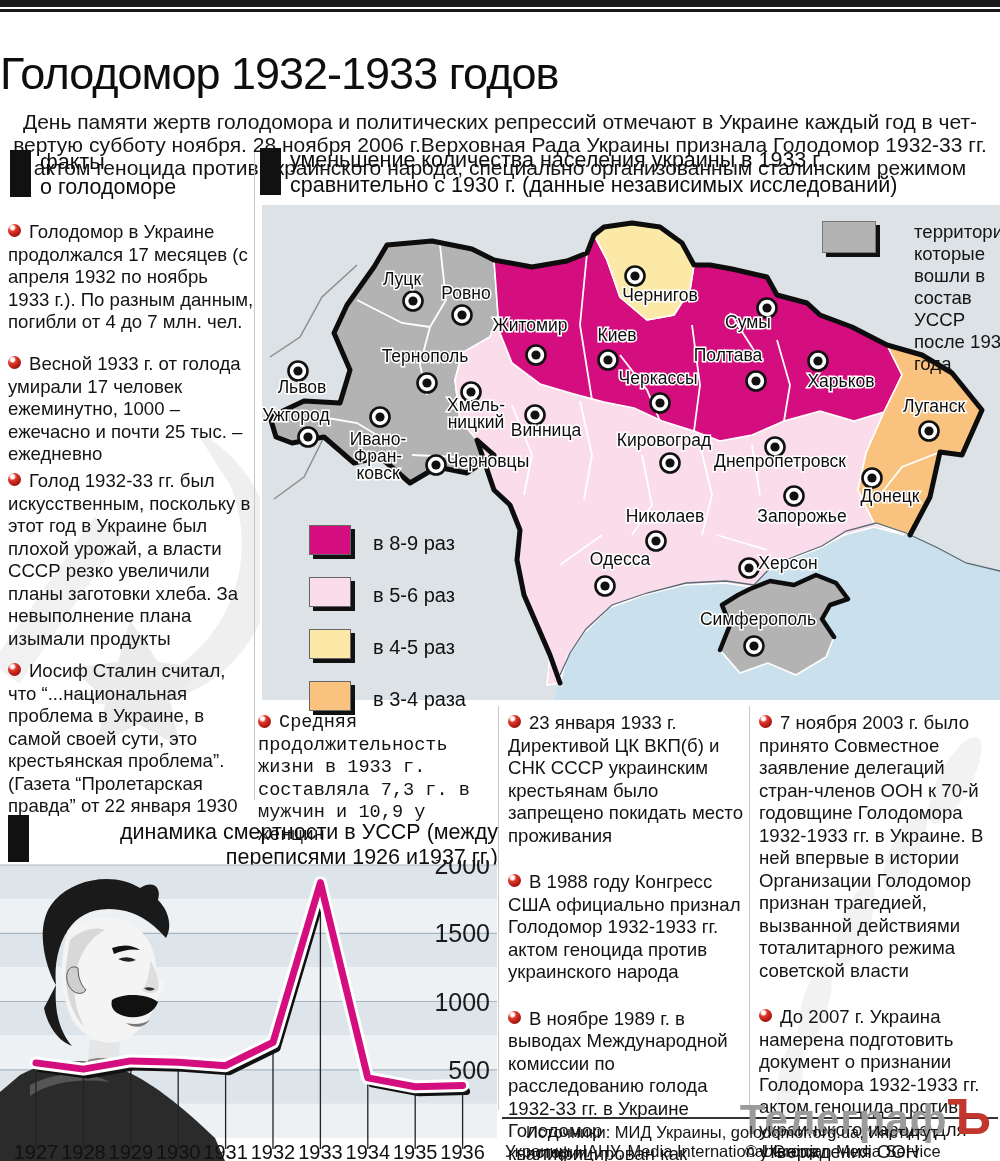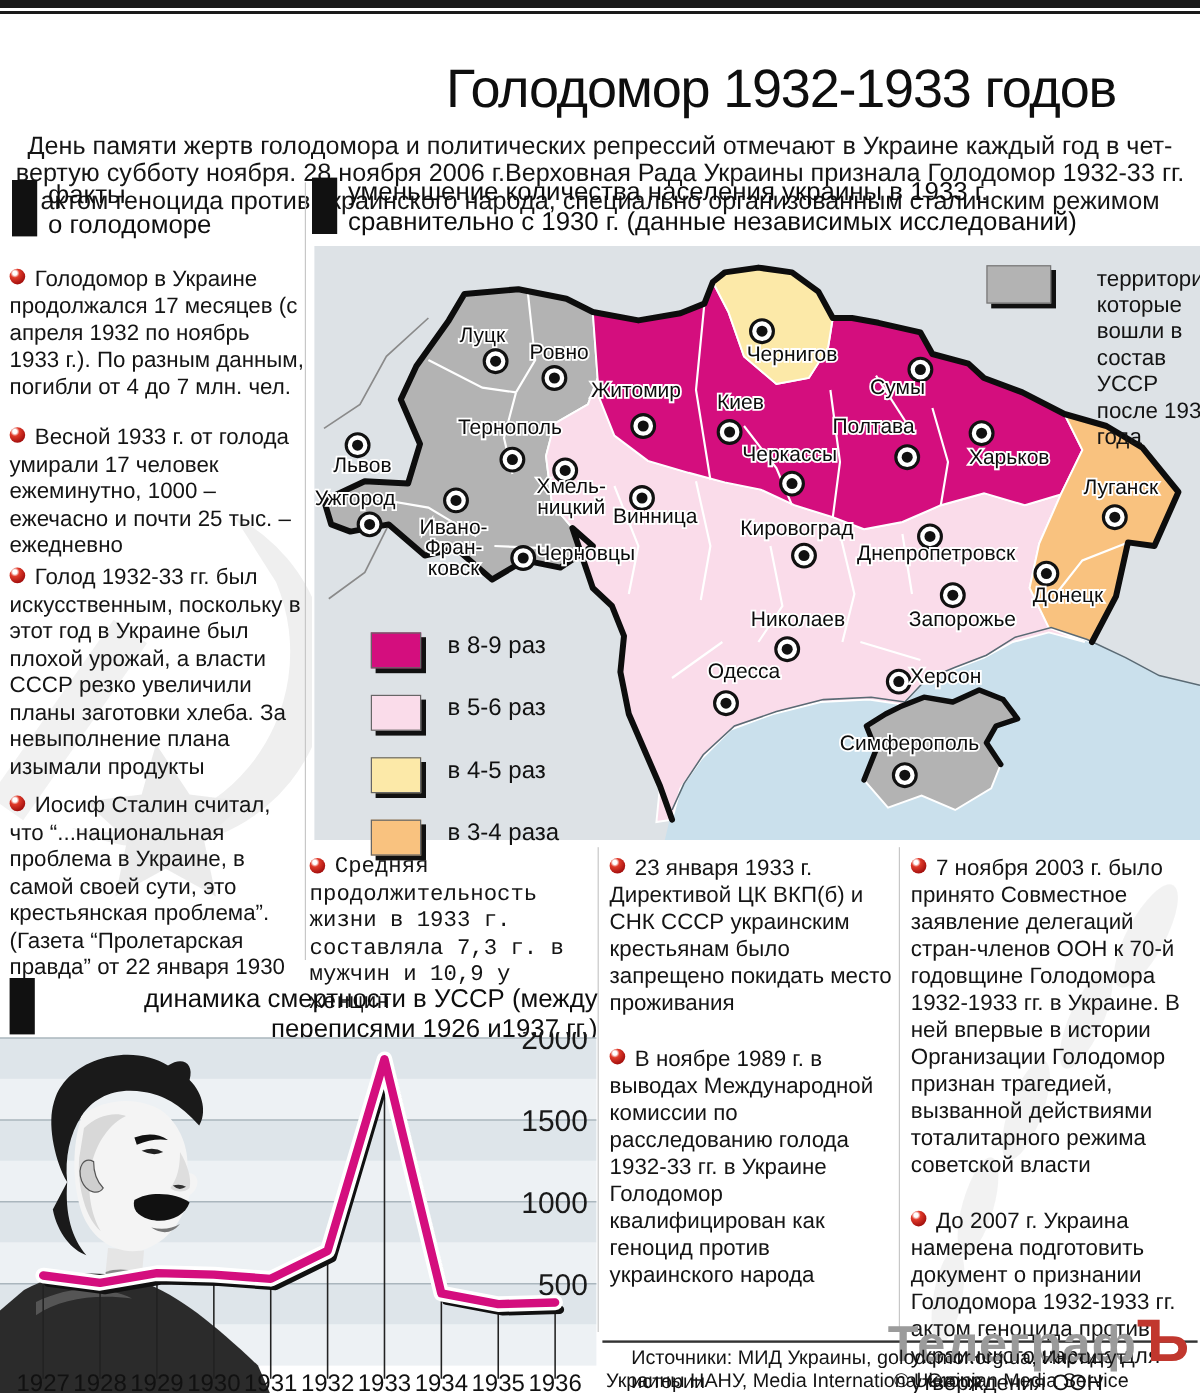--- a/index.html
+++ b/index.html
@@ -3,35 +3,35 @@
 <meta charset="utf-8">
 <style>
   html,body{margin:0;padding:0;background:#fff;}
   #page{position:relative;width:1000px;height:1161px;background:#ffffff;overflow:hidden;
         font-family:"Liberation Sans","DejaVu Sans",sans-serif;color:#111;}
   .abs{position:absolute;}
   
   #top-rule{left:0;top:0;width:1000px;height:13px;
     background:linear-gradient(#1a1a1a 0 7px,#ffffff 7px 9px,#1a1a1a 9px 12px,#ffffff 12px 13px);}
   
-  #title{left:0;top:48px;width:930px;text-align:right;font-size:45px;letter-spacing:-1px;color:#0e0e0e;}
+  #title{left:0;top:48px;width:930px;text-align:left;font-size:45px;letter-spacing:-1px;color:#0e0e0e;}
   .sub-line{left:0;width:1000px;text-align:center;font-size:21px;line-height:23px;color:#151515;}
   
   .sec-bar{width:21px;height:47px;background:#111;}
   .sec-head{font-size:21.5px;line-height:25px;color:#0e0e0e;}
   
   .fact-item{width:246px;font-size:18.6px;line-height:22.5px;color:#141414;margin-top:15px;}
   .bullet{display:inline-block;width:13px;height:13px;border-radius:50%;margin:3px 8px 0 0;
     background:radial-gradient(circle at 34% 28%, #ffffff 0 14%, #e03a2a 30%, #9b0a0a 80%);
     vertical-align:top;}
   .vdiv{width:1px;background:#c7c7c7;}
   
   #map-panel{left:262px;top:205px;width:738px;height:495px;background:#dde2e6;}
   #legend{left:14px;top:322px;}
-  .legend-row{display:flex;align-items:flex-start;margin-bottom:24px;height:28px;padding-left:33px;}
+  .legend-row{display:flex;align-items:flex-end;margin-bottom:24px;height:28px;padding-left:33px;}
   .legend-swatch{width:40px;height:28px;margin-right:22px;box-shadow:4px 4px 0 #111;border:1px solid #666;}
   .legend-label{font-size:20px;color:#111;}
   #terr-note{left:560px;top:16px;width:178px;display:flex;gap:24px;}
   #terr-swatch{width:52px;height:30px;background:#b3b3b3;box-shadow:4px -0px 0 0 #111 inset;border:1px solid #777;
      box-shadow:4px 4px 0 #111;margin-right:14px;flex:0 0 auto;}
   #terr-text{font-size:18.6px;line-height:22px;color:#141414;}
   
   .col-item{font-size:18.6px;line-height:22.5px;color:#141414;}
   
   #footer-rule{left:502px;top:1117px;width:496px;height:2px;background:#333;}
@@ -286,20 +286,21 @@
       <div id="terr-text">территории, которые вошли в состав УССР после 1939 года</div>
     </div>
   </div>
 
   <div class="abs col-item" style="left:258px;top:712px;width:240px;font-family:Liberation Mono, monospace;">
     <span class="bullet"></span><span>Средняя продолжительность жизни в 1933 г. составляла 7,3 г. в мужчин и 10,9 у женщин</span>
   </div>
 
   <div class="abs" style="left:508px;top:712px;width:236px;">
     <div class="col-item" style="margin-bottom:24px;"><span class="bullet"></span><span>23 января 1933 г. Директивой ЦК ВКП(б) и СНК СССР украинским крестьянам было запрещено покидать место проживания</span></div>
+    <div class="col-item" style="margin-bottom:24px;"><span class="bullet"></span><span>В  1988 году Конгресс США официально признал Голодомор 1932-1933 гг. актом геноцида против украинского народа</span></div>
     <div class="col-item"><span class="bullet"></span><span>В ноябре 1989 г. в выводах Международной комиссии по расследованию голода 1932-33 гг.  в Украине Голодомор квалифицирован как геноцид против украинского народа</span></div>
   </div>
 
   <div class="abs" style="left:759px;top:712px;width:236px;">
     <div class="col-item" style="margin-bottom:24px;"><span class="bullet"></span><span>7 ноября 2003 г. было принято Совместное заявление делегаций стран-членов ООН к 70-й годовщине Голодомора 1932-1933 гг. в Украине. В ней впервые в истории Организации Голодомор признан трагедией, вызванной действиями тоталитарного режима советской власти</span></div>
     <div class="col-item"><span class="bullet"></span><span>До 2007 г. Украина намерена подготовить документ о признании Голодомора 1932-1933 гг. актом геноцида против украинского народа для утверждения ООН</span></div>
   </div>
 
   <div class="abs sec-bar" style="left:8px;top:815px;"></div>
   <div class="abs sec-head" style="left:38px;top:820px;width:460px;text-align:right;">

